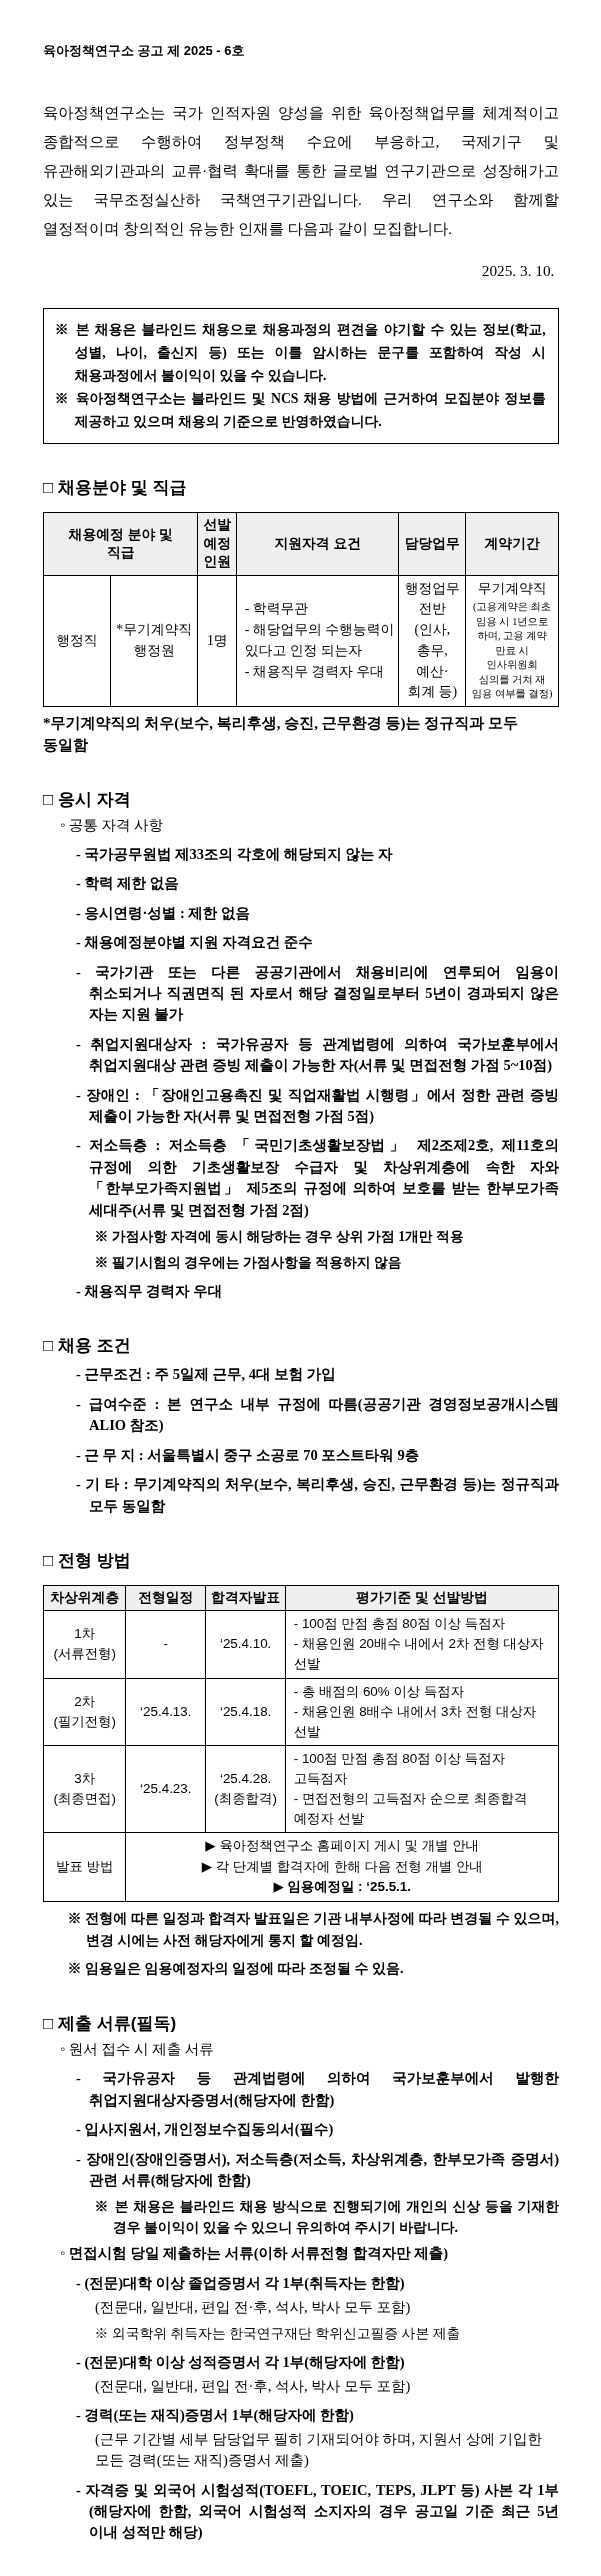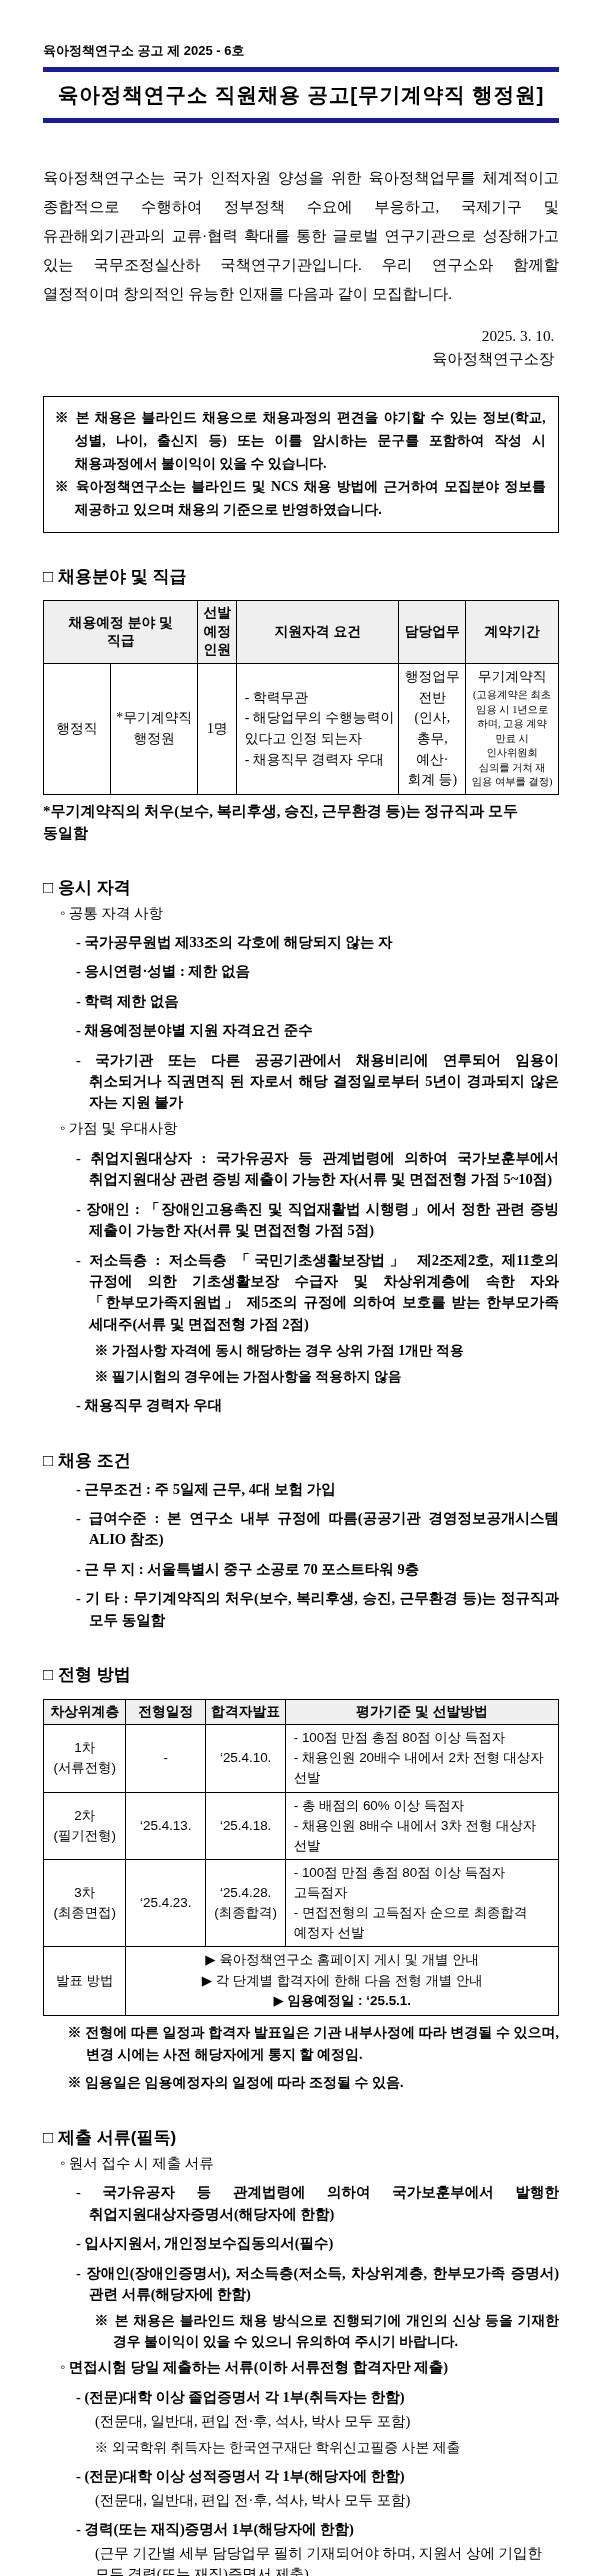--- a/index.html
+++ b/index.html
@@ -42,28 +42,24 @@
   .announce-list{text-align:left;padding-left:6.1px;}
   .announce-list div{line-height:20.7px;}
 </style>
 </head>
 <body>
 
 <div class="page">
 
   <div class="issue-no">육아정책연구소 공고 제 2025 - 6호</div>
 
-  <div class="title-band">
-    <h1>육아정책연구소 직원채용 공고[무기계약직 행정원]</h1>
-  </div>
 
   <p class="intro">육아정책연구소는 국가 인적자원 양성을 위한 육아정책업무를 체계적이고 종합적으로 수행하여 정부정책 수요에 부응하고, 국제기구 및 유관해외기관과의 교류·협력 확대를 통한 글로벌 연구기관으로 성장해가고 있는 국무조정실산하 국책연구기관입니다. 우리 연구소와 함께할 열정적이며 창의적인 유능한 인재를 다음과 같이 모집합니다.</p>
 
   <div class="right-line date-line">2025. 3. 10.</div>
-  <div class="right-line">육아정책연구소장</div>
 
   <div class="notice-box">
     <div class="nline">※ 본 채용은 블라인드 채용으로 채용과정의 편견을 야기할 수 있는 정보(학교, 성별, 나이, 출신지 등) 또는 이를 암시하는 문구를 포함하여 작성 시 채용과정에서 불이익이 있을 수 있습니다.</div>
     <div class="nline">※ 육아정책연구소는 블라인드 및 NCS 채용 방법에 근거하여 모집분야 정보를 제공하고 있으며 채용의 기준으로 반영하였습니다.</div>
   </div>
 
   <h2 class="sec-title mt-sec">□ 채용분야 및 직급</h2>
 
   <table class="tbl">
     <colgroup>
@@ -102,25 +98,24 @@
         <div class="term-sub">(고용계약은 최초 임용 시 1년으로 하며, 고용 계약 만료 시 인사위원회 심의를 거쳐 재 임용 여부를 결정)</div>
       </td>
     </tr>
   </tbody>
     </table>
   <div class="tbl-footnote">*무기계약직의 처우(보수, 복리후생, 승진, 근무환경 등)는 정규직과 모두 동일함</div>
 
   <h2 class="sec-title mt-sec">□ 응시 자격</h2>
   <div class="item1">◦ 공통 자격 사항</div>
   <div class="item2">- 국가공무원법 제33조의 각호에 해당되지 않는 자</div>
+  <div class="item2">- 학력 제한 없음</div>
   <div class="item2">- 응시연령·성별 : 제한 없음</div>
-  <div class="item2">- 학력 제한 없음</div>
   <div class="item2">- 채용예정분야별 지원 자격요건 준수</div>
   <div class="item2">- 국가기관 또는 다른 공공기관에서 채용비리에 연루되어 임용이 취소되거나 직권면직 된 자로서 해당 결정일로부터 5년이 경과되지 않은 자는 지원 불가</div>
-  <div class="item1">◦ 가점 및 우대사항</div>
   <div class="item2">- 취업지원대상자 : 국가유공자 등 관계법령에 의하여 국가보훈부에서 취업지원대상 관련 증빙 제출이 가능한 자(서류 및 면접전형 가점 5~10점)</div>
   <div class="item2">- 장애인 : 「장애인고용촉진 및 직업재활법 시행령」에서 정한 관련 증빙 제출이 가능한 자(서류 및 면접전형 가점 5점)</div>
   <div class="item2">- 저소득층 : 저소득층 「국민기초생활보장법」 제2조제2호, 제11호의 규정에 의한 기초생활보장 수급자 및 차상위계층에 속한 자와 「한부모가족지원법」 제5조의 규정에 의하여 보호를 받는 한부모가족 세대주(서류 및 면접전형 가점 2점)</div>
   <div class="note2">※ 가점사항 자격에 동시 해당하는 경우 상위 가점 1개만 적용</div>
   <div class="note2">※ 필기시험의 경우에는 가점사항을 적용하지 않음</div>
   <div class="item2">- 채용직무 경력자 우대</div>
 
   <h2 class="sec-title mt-sec">□ 채용 조건</h2>
   <div class="item2">- 근무조건 : 주 5일제 근무, 4대 보험 가입</div>
   <div class="item2">- 급여수준 : 본 연구소 내부 규정에 따름(공공기관 경영정보공개시스템 ALIO 참조)</div>

